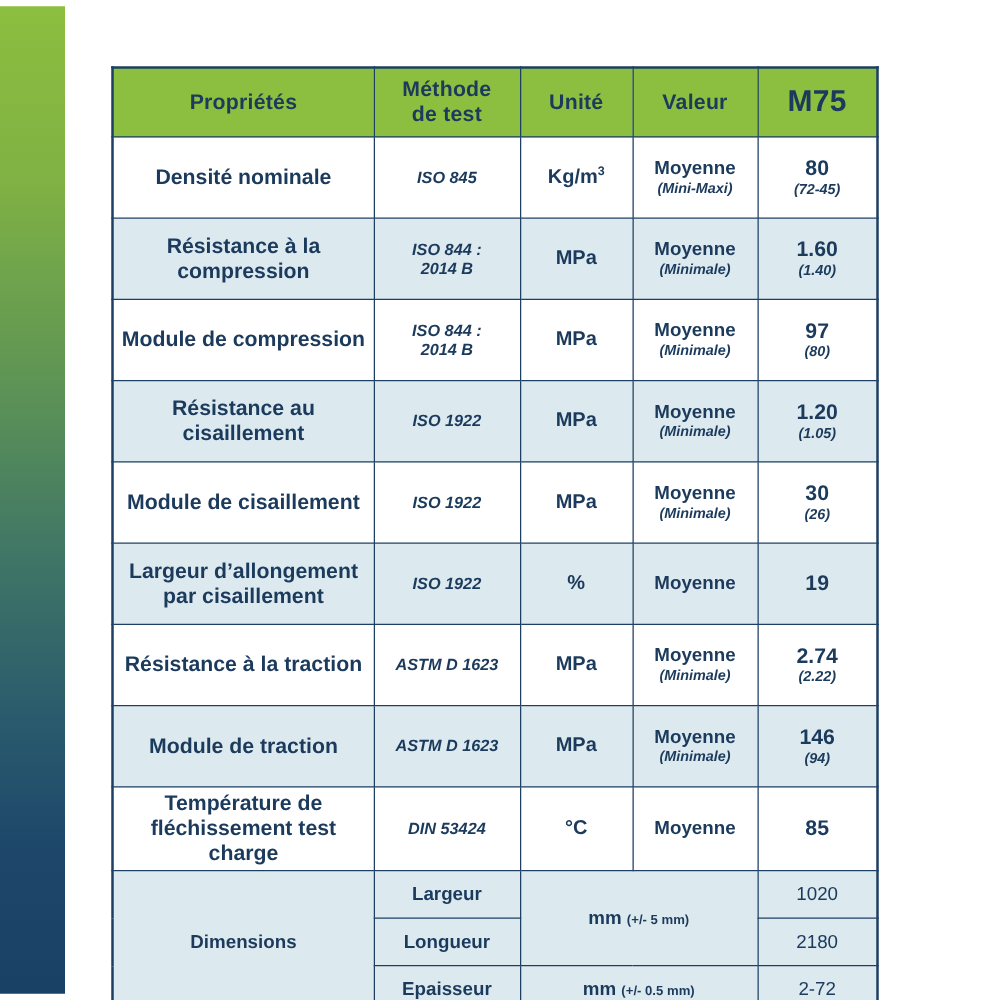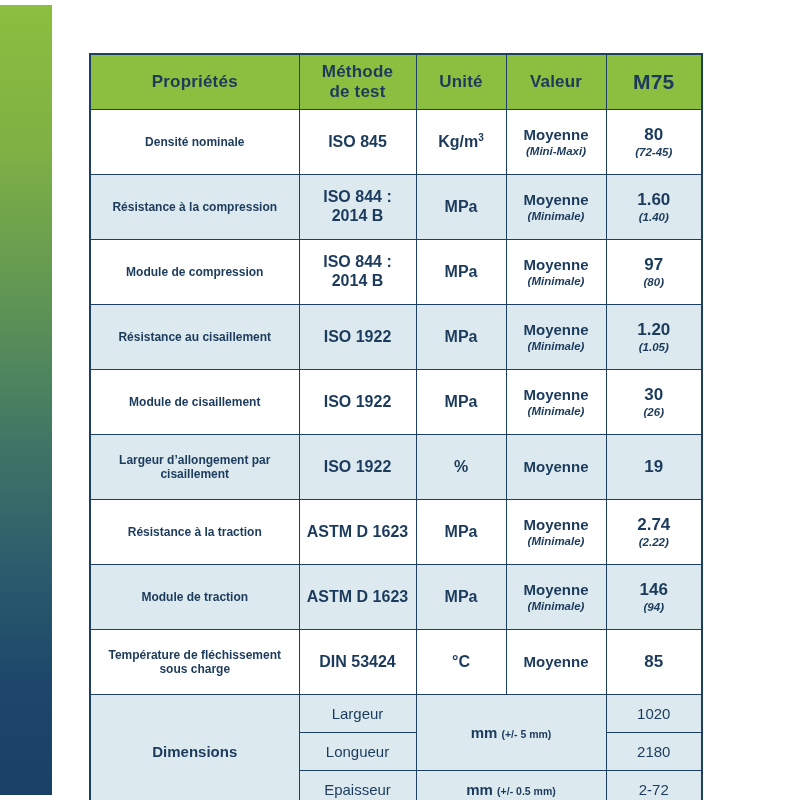--- a/index.html
+++ b/index.html
@@ -62,37 +62,37 @@
   
   thead th {
     background: #8cbe3f;
     color: #ffffff;
     font-size: 17px;
     font-weight: bold;
     height: 48px;
     letter-spacing: .2px;
     border-color: #1d3f63;
   }
-  thead th.m75 { font-size: 21px; }
+  thead th.m75 { font-size: 24px; }
 
   
   tbody td {
     font-size: 15px;
     font-weight: bold;
     height: 58px;
   }
   tbody tr.alt td { background: #dceaef; }
   tbody tr.plain td { background: #ffffff; }
 
   td.prop {
-    font-size: 12px;
+    font-size: 17px;
     font-weight: bold;
     margin-left: 13px;
   }
-  td.method { font-size: 16px; font-weight: bold; }
+  td.method { font-size: 13px; font-weight: bold; font-style: italic; }
   td.unit   { font-size: 16px;  font-weight: bold; }
   td.value  { font-size: 15px;  font-weight: bold; }
   td.m75    { font-size: 17px;  font-weight: bold; }
 
   .sub {
     display: block;
     font-size: 11.5px;
     font-style: italic;
     font-weight: bold;
     margin-top: 1px;
@@ -100,21 +100,21 @@
 
   sup { font-size: 10px; vertical-align: super; }
 
   
   td.dim-label {
     font-size: 15px;
     font-weight: bold;
     background: #dceaef;
   }
   tr.dimrow td { height: 31px; background: #dceaef; font-size: 15px; }
-  td.dim-name { font-weight: normal; font-size: 15px; }
+  td.dim-name { font-weight: bold; font-size: 15px; }
   td.dim-unit { font-weight: bold; font-size: 14px; }
   td.dim-unit .tol { font-size: 10.5px; font-weight: bold; }
   td.dim-val  { font-weight: normal; font-size: 15px; }
 </style>
 </head>
 <body>
 
 <div id="page">
 
   <div id="accent-bar"></div>
@@ -254,21 +254,21 @@
             <span>Moyenne</span>
             <span class="sub">(Minimale)</span>
           </td>
           <td class="m75">
             <span>146</span>
             <span class="sub">(94)</span>
           </td>
         </tr>
 
         <tr class="plain">
-          <td class="prop">Température de fléchissement sous charge</td>
+          <td class="prop">Température de fléchissement test charge</td>
           <td class="method">DIN 53424</td>
           <td class="unit">°C</td>
           <td class="value">
             <span>Moyenne</span>
           </td>
           <td class="m75">
             <span>85</span>
           </td>
         </tr>
 

